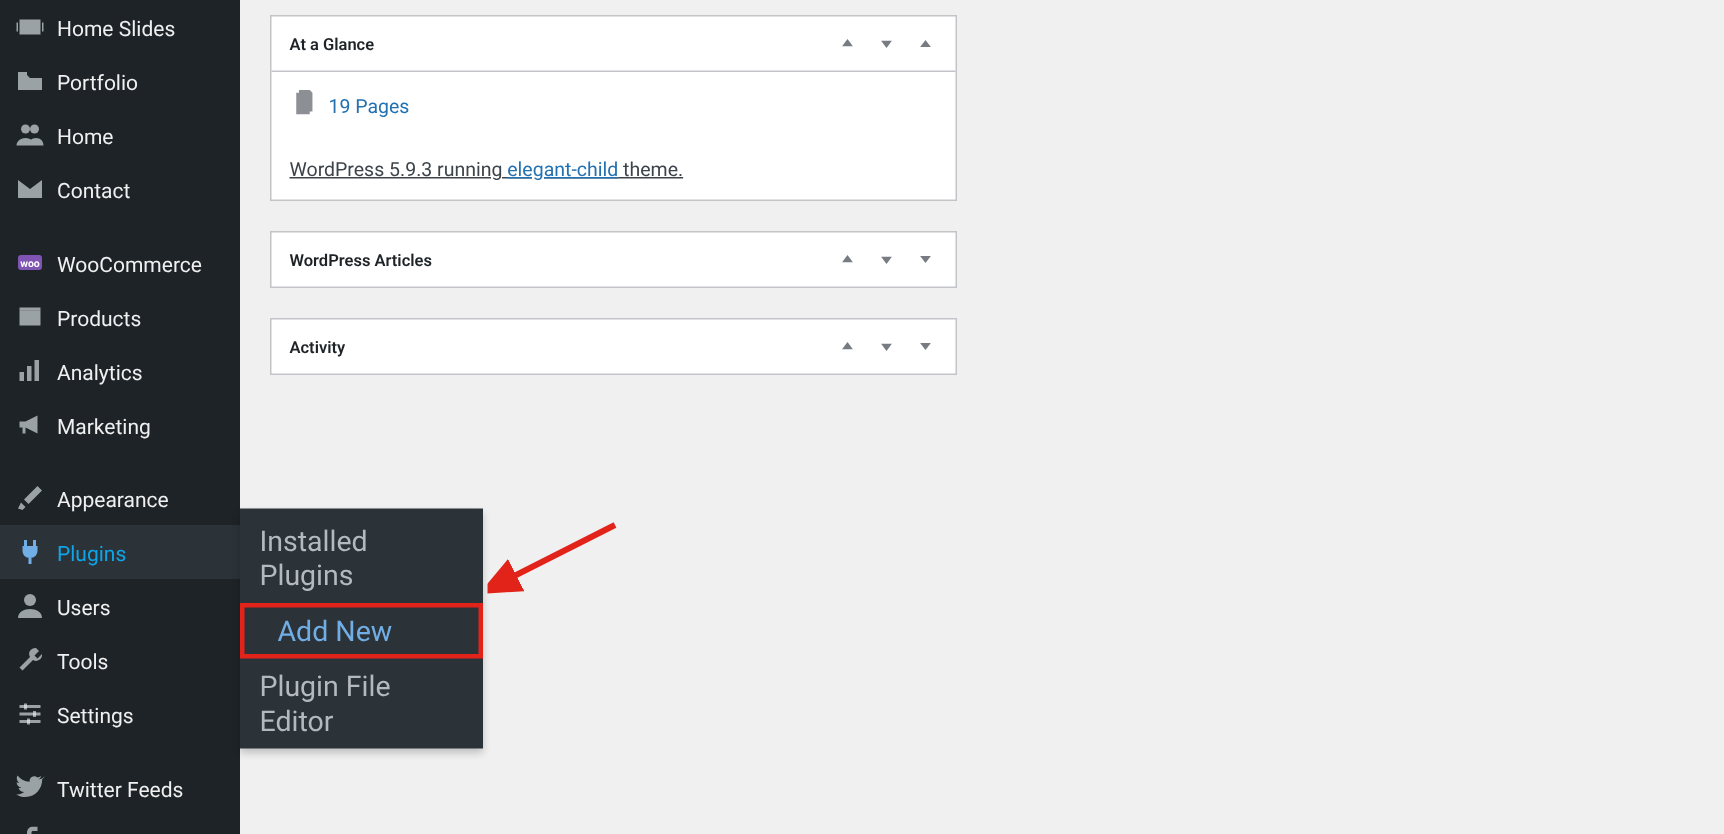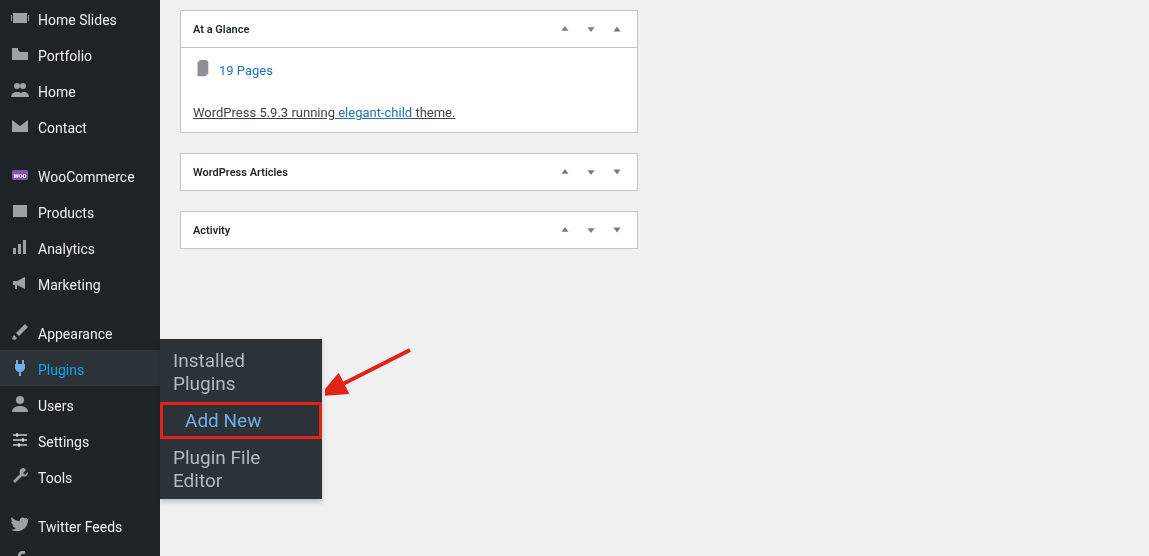--- a/index.html
+++ b/index.html
@@ -233,37 +233,37 @@
         <svg viewBox="0 0 20 20">
           <circle cx="10" cy="6" r="4"></circle>
           <path d="M2 18c0-4 4-6 8-6s8 2 8 6z"></path>
         </svg>
       </span>
     <span>Users</span>
   </div>
   <div class="sidebar-item">
     <span class="icon">
         <svg viewBox="0 0 20 20">
+          <path d="M14 2a4 4 0 00-4 6l-7 7 2 2 7-7a4 4 0 006-4l-3 3-2-2 3-3z"></path>
+        </svg>
+      </span>
+    <span>Tools</span>
+  </div>
+  <div class="sidebar-item">
+    <span class="icon">
+        <svg viewBox="0 0 20 20">
           <rect x="3" y="4" width="14" height="2"></rect>
           <rect x="3" y="9" width="14" height="2"></rect>
           <rect x="3" y="14" width="14" height="2"></rect>
           <rect x="6" y="3" width="2" height="4"></rect>
           <rect x="12" y="8" width="2" height="4"></rect>
           <rect x="8" y="13" width="2" height="4"></rect>
         </svg>
       </span>
     <span>Settings</span>
-  </div>
-  <div class="sidebar-item">
-    <span class="icon">
-        <svg viewBox="0 0 20 20">
-          <path d="M14 2a4 4 0 00-4 6l-7 7 2 2 7-7a4 4 0 006-4l-3 3-2-2 3-3z"></path>
-        </svg>
-      </span>
-    <span>Tools</span>
   </div>
   <div class="spacer"></div>
   <div class="sidebar-item sep-before">
     <span class="icon">
         <svg viewBox="0 0 20 20">
           <path d="M18 4c-.7.3-1.5.5-2.3.6.8-.5 1.5-1.3 1.8-2.2-.8.5-1.7.8-2.6 1-1.5-1.6-4-1.1-4.9.9-.3.6-.3 1.3-.2 1.9C6.5 6 3.6 4.5 1.7 2c-1 1.7-.5 3.9 1.2 5-.6 0-1.2-.2-1.8-.5 0 1.8 1.3 3.4 3.1 3.7-.6.2-1.2.2-1.8.1.5 1.6 2 2.7 3.7 2.7-1.5 1.2-3.4 1.8-5.3 1.6 1.8 1.1 3.9 1.7 6 1.7 7.3 0 11.3-6 11.3-11.3v-.5c.8-.6 1.5-1.3 2-2.1z"></path>
         </svg>
       </span>
     <span>Twitter Feeds</span>
   </div>

